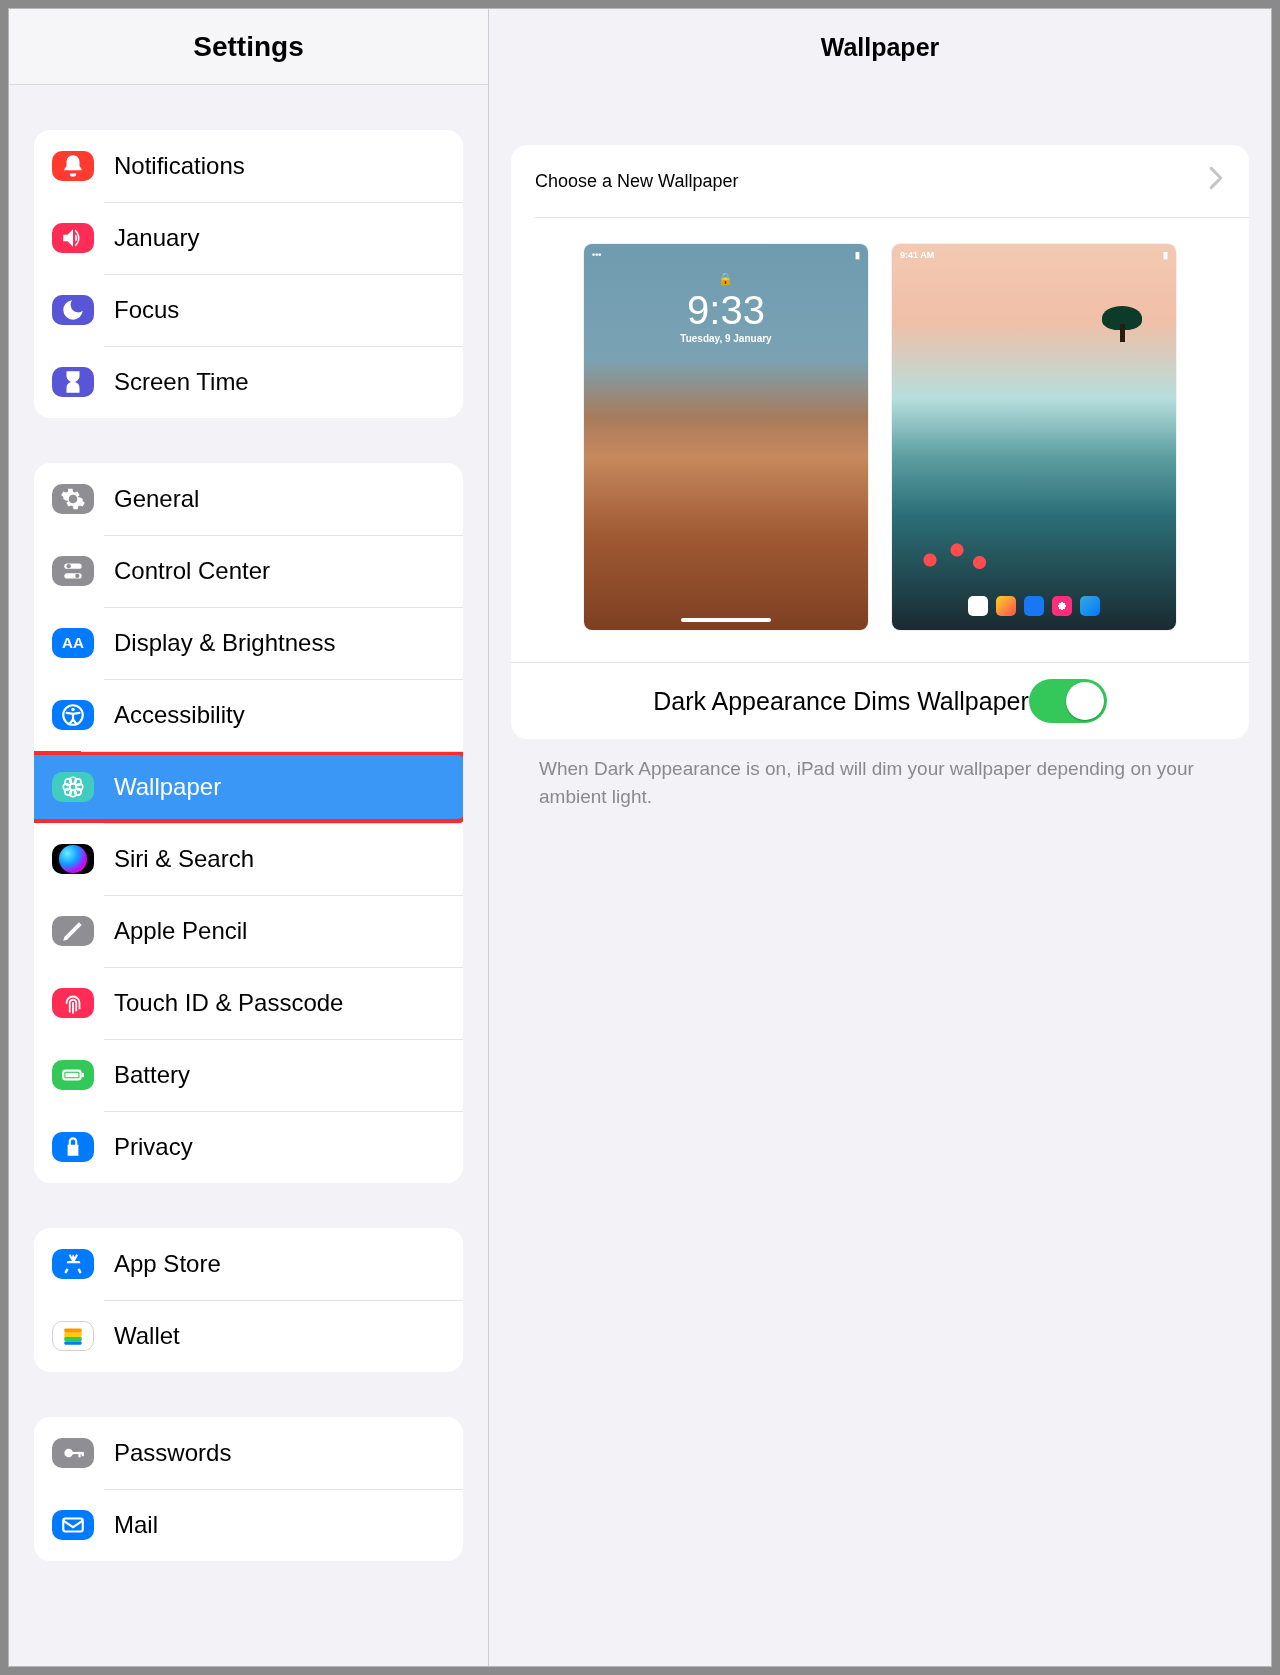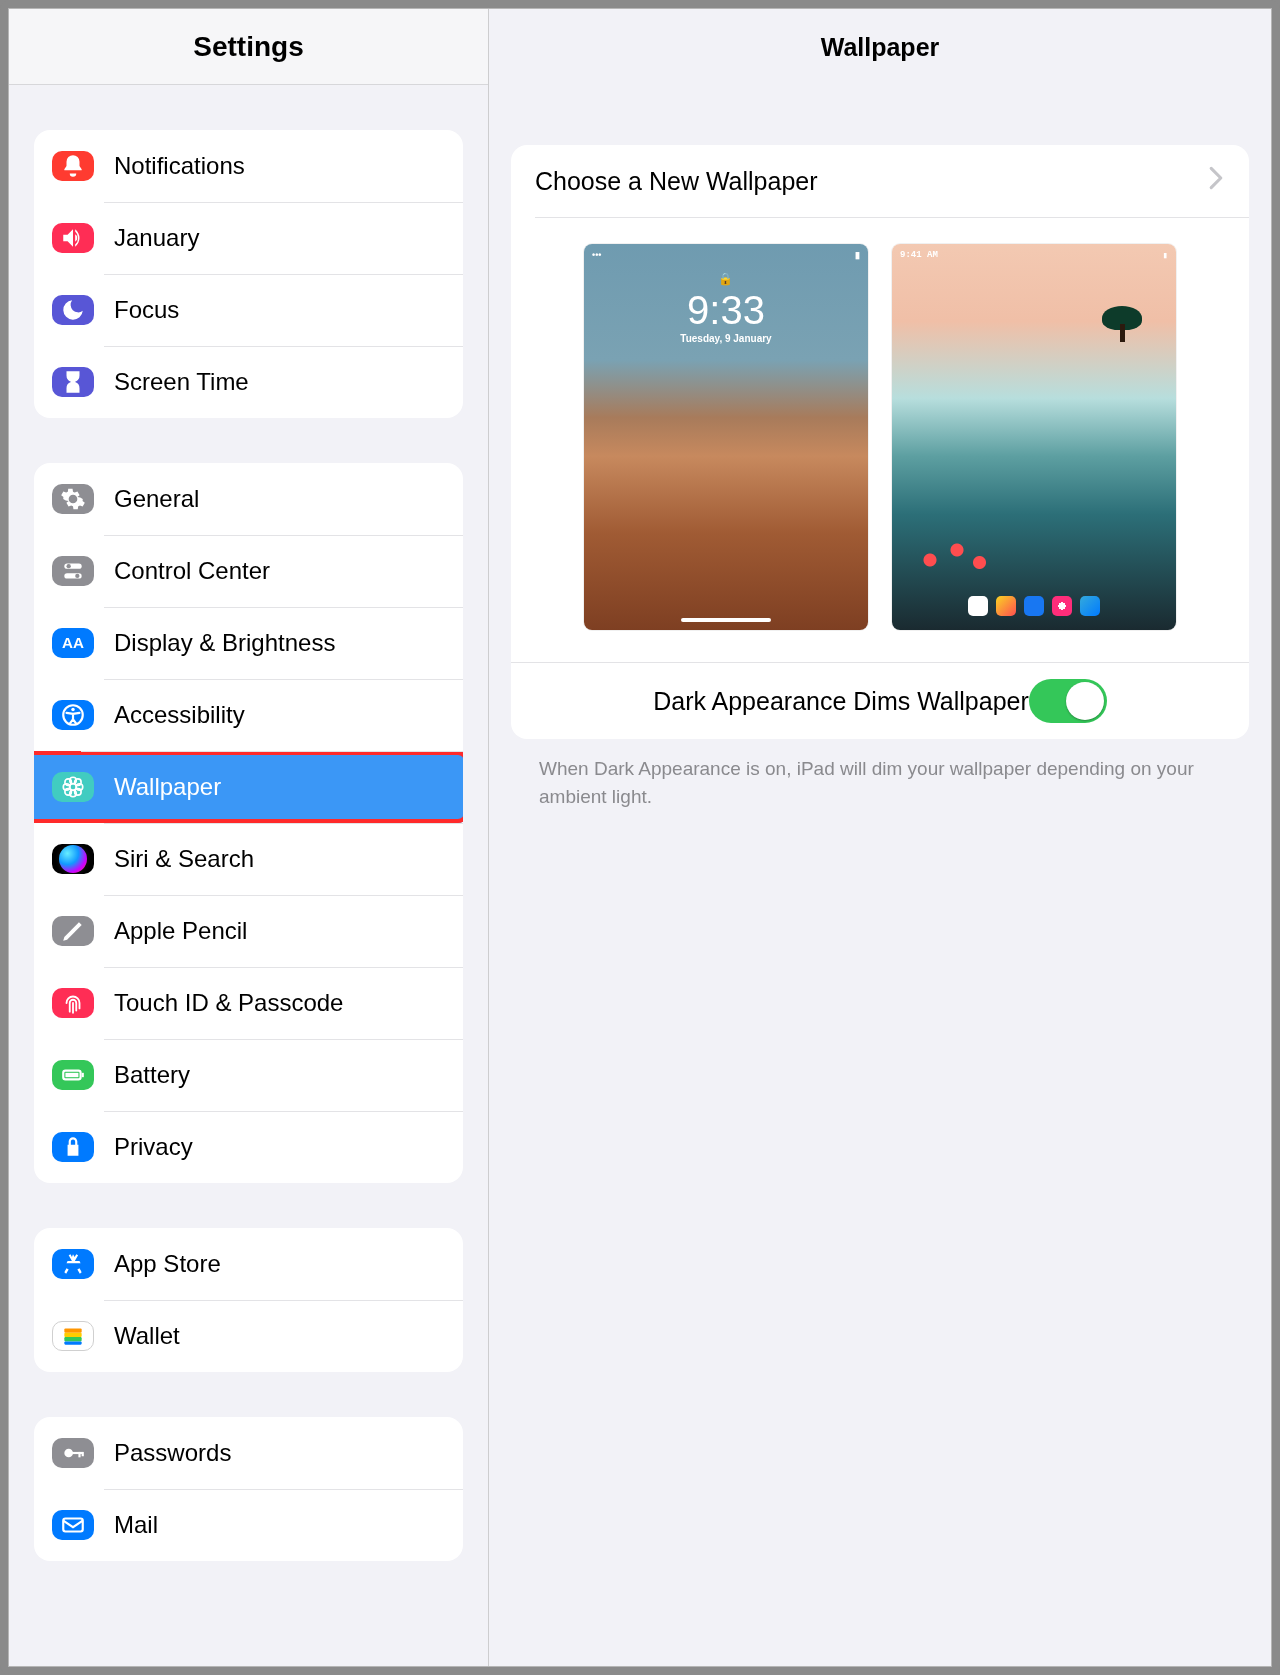--- a/index.html
+++ b/index.html
@@ -24,27 +24,27 @@
   .c-red{background:#ff3b30}.c-crimson{background:#ff2d55}.c-indigo{background:#5856d6}.c-gray{background:#8e8e93}.c-blue{background:#007aff}.c-teal{background:#41ccc1}.c-green{background:#34c759}.c-white{background:#fff;border:1px solid #d0d0d0}
   .icon.rainbow{background:linear-gradient(#0b5cff,#0b5cff);}
   .icon.siri{background:radial-gradient(circle at 50% 50%,#2a2a2a 0,#000 70%);}
   .icon.siri::after{content:"";width:28px;height:28px;border-radius:50%;background:radial-gradient(circle at 30% 30%,#6ef,#19f 40%,#c0f 70%,#f44 100%);}
   
   .main { flex:1; display:flex; flex-direction:column;}
   .main-title{ height:76px; font-size:25px; font-weight:700; text-align:center; line-height:76px; color:#000;}
   .main-body{ padding: 60px 22px 0 22px;}
   .card{ background:#fff; border-radius:16px; overflow:hidden;}
   .card-row{ display:flex; align-items:center; height:72px; padding:0 24px; justify-content:space-between; cursor:pointer;}
-  .card-row .label{ font-size:25px; color:#000;}
+  .card-row .label{ font-size:18px; color:#000;}
   .chevron{ color:#c5c5c9; font-size:28px; }
   .divider{ height:1px; background:#e3e3e6; margin:0 0 0 24px;}
   .previews{ display:flex; gap:24px; justify-content:center; padding:26px 24px 32px;}
   .preview{ width:284px; height:386px; border-radius:8px; overflow:hidden; position:relative; background:#333; box-shadow:0 0 0 1px rgba(0,0,0,0.06);}
   .preview.lock{ background:linear-gradient(#6f9bb0 0%, #7aa2b3 30%, #a87b5b 45%, #c7895e 55%, #a05b34 75%, #7e3f22 100%);}
-  .preview.home{ background:linear-gradient(#f3c9b2 0%, #f0bfa7 20%, #b7dedd 40%, #5d9fa1 55%, #2c6f78 70%, #1a2a30 100%);font-family:Liberation Mono, monospace;}
+  .preview.home{ background:linear-gradient(#f3c9b2 0%, #f0bfa7 20%, #b7dedd 40%, #5d9fa1 55%, #2c6f78 70%, #1a2a30 100%);}
   .preview .statusbar{position:absolute;top:6px;left:8px;right:8px;display:flex;justify-content:space-between;font-size:9px;color:#fff;font-weight:600;}
   .lock-center{position:absolute;top:28px;left:0;right:0;text-align:center;color:#fff;}
   .lock-center .clock{font-size:40px;font-weight:300;letter-spacing:0px;}
   .lock-center .date{font-size:10px;font-weight:600;}
   .lock-center .padlock{font-size:12px;margin-bottom:2px;}
   .swipe{position:absolute;bottom:8px;left:50%;transform:translateX(-50%);width:90px;height:4px;border-radius:4px;background:#fff;}
   .home-dock{position:absolute;bottom:14px;left:50%;transform:translateX(-50%);display:flex;gap:8px;}
   .home-dock .app{width:20px;height:20px;border-radius:5px;background:#fff;}
   .home-dock .a1{background:#fff}.home-dock .a2{background:linear-gradient(135deg,#f9d423,#ff4e50)}.home-dock .a3{background:#1877f2}.home-dock .a4{background:radial-gradient(circle,#fff 25%,#ff2d7a 26%)}.home-dock .a5{background:linear-gradient(135deg,#34aadc,#007aff)}
   .home-tree{position:absolute;top:54px;right:24px;width:60px;height:40px;}

